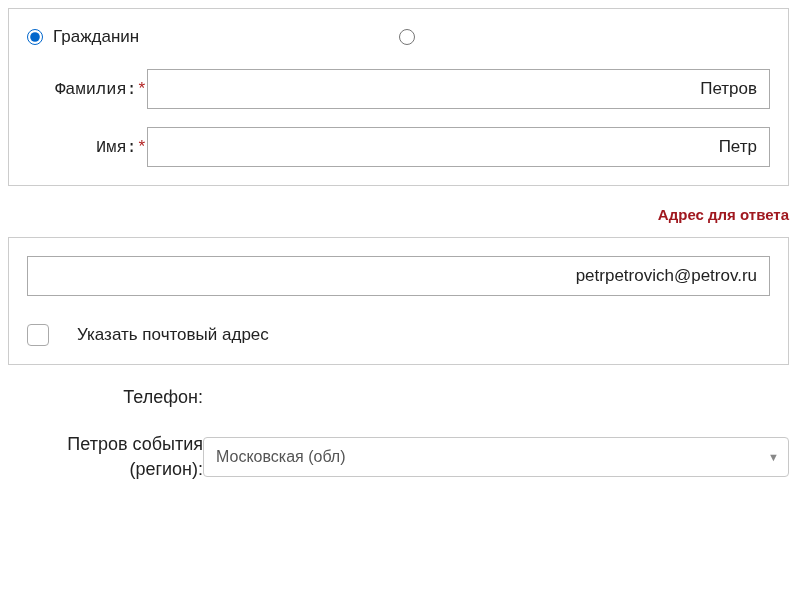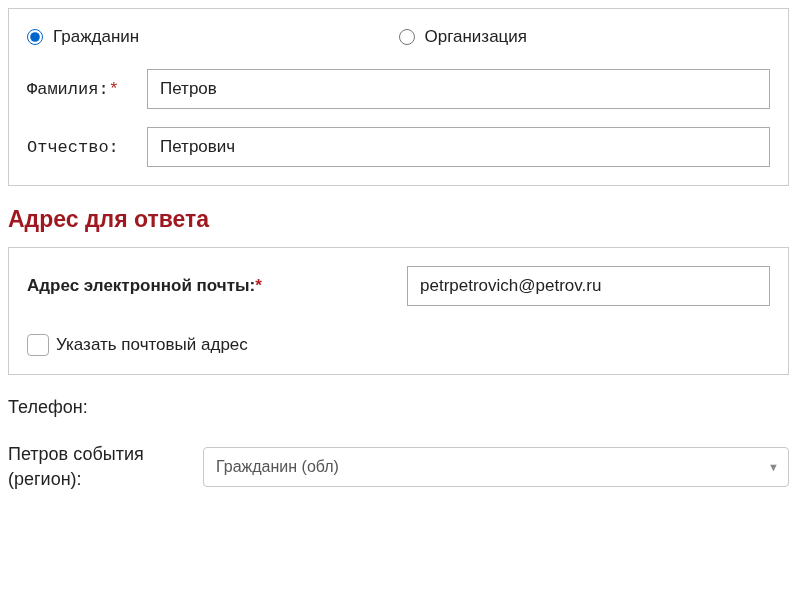--- a/index.html
+++ b/index.html
@@ -1,18 +1,19 @@
 <!DOCTYPE html>
 <html><head>
   <meta charset="utf-8">
   <style>
     * {
       box-sizing: border-box;
       margin: 0;
       padding: 0;
+      text-align: right;
     }
     body {
       font-family: -apple-system, BlinkMacSystemFont, "Segoe UI", Arial, sans-serif;
       font-size: 16px;
       color: #222;
       background: #fff;
       padding: 8px;
       width: 797px;
     }
     .fieldset {
@@ -76,28 +77,28 @@
       height: 40px;
       border: 1px solid #aaa;
       padding: 18px 12px;
       font-size: 17px;
       color: #222;
       outline: none;
       font-family: inherit;
     }
     .section-title {
       color: #a0181f;
-      font-size: 23px;
+      font-size: 15px;
       font-weight: 600;
       margin-bottom: 14px;
     }
     .checkbox-row {
       display: flex;
       align-items: center;
-      gap: 7px;
+      gap: 28px;
       margin-top: 28px;
     }
     .chk {
       width: 22px;
       height: 22px;
       border: 1px solid #aaa;
       border-radius: 4px;
       background: #fff;
       cursor: pointer;
       flex-shrink: 0;
@@ -146,63 +147,59 @@
 <body>
 
 <div class="fieldset">
   <div class="radios">
     <label class="radio-group">
       <input type="radio" name="appl-type" checked="" style="">
       <span class="radio-label">Гражданин</span>
     </label>
     <label class="radio-group">
       <input type="radio" name="appl-type" style="">
-      <span class="radio-label">Организация</span>
     </label>
   </div>
 
   <div class="row">
     <div class="label-cell">
       <span>Фамилия:</span><span class="req">*</span>
     </div>
     <input type="text" class="text-input" value="Петров" style="">
   </div>
 
-
   <div class="row">
     <div class="label-cell">
-      <span>Отчество:</span>
+      <span>Имя:</span><span class="req">*</span>
     </div>
-    <input type="text" class="text-input" value="Петрович" style="">
-  </div>
+    <input type="text" class="text-input" value="Петр" style="">
+  </div>
+
 </div>
 
 <div class="section-title">Адрес для ответа</div>
 
 <div class="fieldset">
   <div class="row">
-    <div class="label-cell-2">
-      <span>Адрес электронной почты:</span><span class="req">*</span>
-    </div>
     <input type="text" class="text-input" value="petrpetrovich@petrov.ru" style="">
   </div>
 
   <div class="checkbox-row">
     <div class="chk"></div>
     <span class="chk-label">Указать почтовый адрес</span>
   </div>
 </div>
 
 <div class="bottom-rows">
   <div class="row">
     <div class="label-cell-3">Телефон:</div>
   </div>
 
   <div class="row">
     <div class="label-cell-3">Петров события (регион):</div>
     <div class="select-wrap">
       <div class="select-input">
-        <span>Гражданин (обл)</span>
+        <span>Московская (обл)</span>
       </div>
       <span class="select-caret">▼</span>
     </div>
   </div>
 </div>
 
 </body></html>

